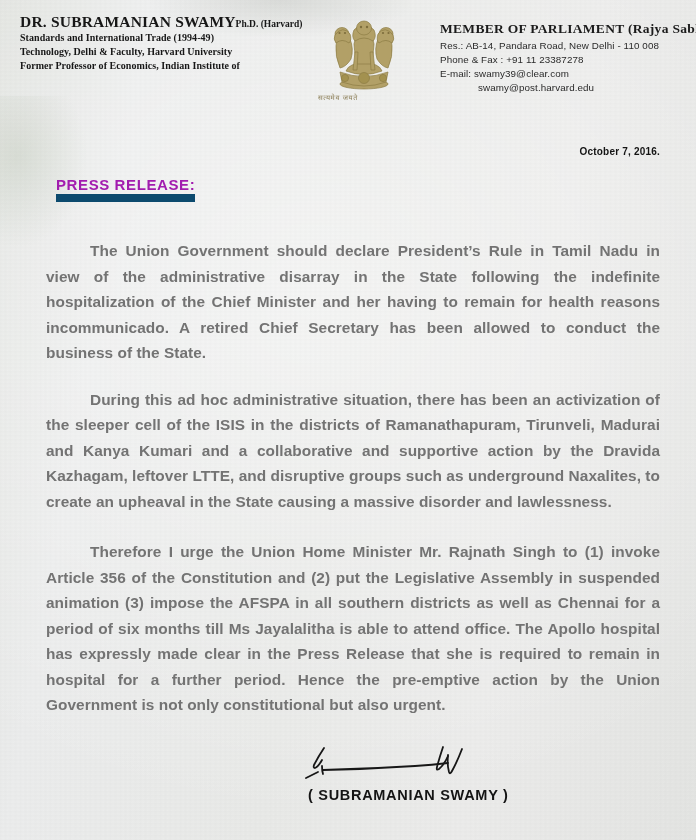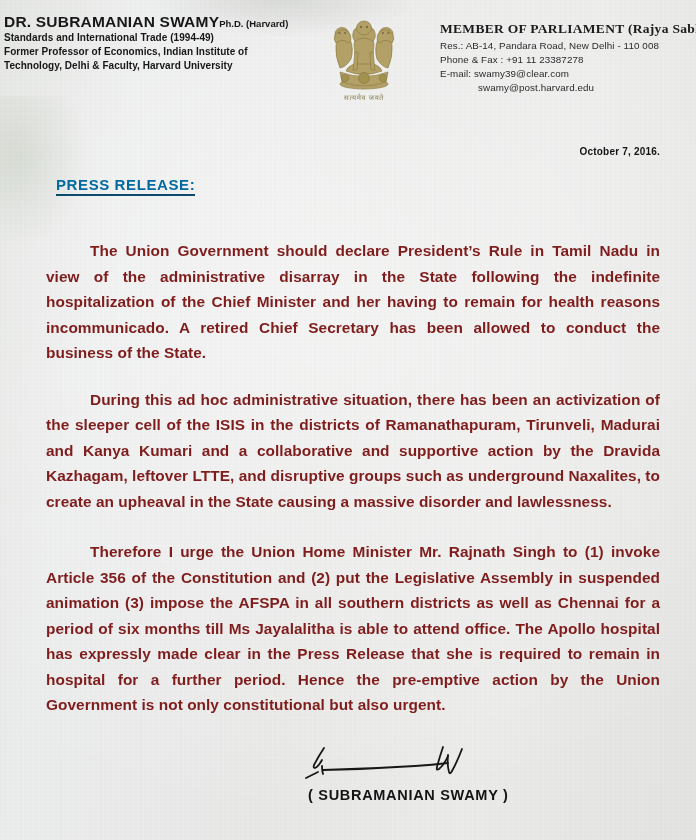--- a/index.html
+++ b/index.html
@@ -57,24 +57,24 @@
 
   
   .letterhead {
     position: absolute;
     top: 0; left: 0;
     width: 696px;
     height: 118px;
   }
   .lh-left {
     position: absolute;
-    left: 4px;
+    left: 20px;
     top: 14px;
     width: 300px;
-    font-family: Liberation Sans, sans-serif;
+    font-family: Liberation Serif, serif;
     color: #171717;
   }
   .lh-name {
     font-size: 15.5px;
     font-weight: bold;
     letter-spacing: 0.2px;
     line-height: 1.05;
     white-space: nowrap;
   }
   .lh-name .deg {
@@ -116,21 +116,20 @@
   }
   .lh-contact .indent { padding-left: 38px; display: block; }
 
   
   .emblem {
     position: absolute;
     left: 318px;
     top: 8px;
     width: 92px;
     height: 104px;
-    text-align: center;
   }
   .emblem svg { display: block; margin: 0 auto; }
   .emblem-motto {
     font-family: "DejaVu Sans", sans-serif;
     font-size: 7px;
     color: #8a7d55;
     letter-spacing: 0.6px;
     margin-top: 1px;
   }
 
@@ -149,37 +148,37 @@
   }
 
   
   .press-title {
     position: absolute;
     top: 176px;
     left: 56px;
     font-size: 15px;
     font-weight: bold;
     letter-spacing: 0.6px;
-    color: #0369a1;
-    border-bottom: 2px solid #0c4a6e;
+    color: #a21caf;
+    border-bottom: 8px solid #0c4a6e;
     padding-bottom: 1px;
     display: inline-block;
   }
 
   
   .body-text {
     position: absolute;
     top: 238px;
     left: 46px;
     width: 614px;
     font-size: 15.4px;
     font-weight: bold;
     line-height: 25.5px;
     letter-spacing: 0.05px;
-    color: #7f1d1d;
+    color: #737373;
     text-align: justify;
     text-justify: inter-word;
   }
   .body-text p {
     margin: 0 0 21px 0;
     text-indent: 44px;
   }
   .body-text p:last-child { margin-bottom: 0; margin-top: 25px; }
 
   
@@ -210,22 +209,22 @@
   <div class="smudge-left"></div>
   <div class="smudge-top"></div>
 
   <div class="letterhead">
 
     <div class="lh-left">
       <div class="lh-name">
         <span>DR. SUBRAMANIAN  SWAMY</span><span class="deg">Ph.D. (Harvard)</span>
       </div>
       <div class="lh-sub">Standards and International Trade (1994-49)</div>
+      <div class="lh-sub">Technology, Delhi &amp; Faculty, Harvard University</div>
       <div class="lh-sub">Former Professor of Economics, Indian Institute of</div>
-      <div class="lh-sub">Technology, Delhi &amp; Faculty, Harvard University</div>
     </div>
 
     <div class="emblem">
       <svg width="80" height="84" viewBox="0 0 80 84" aria-hidden="true">
         <g fill="#b2a067" stroke="#8d7c45" stroke-width="0.7">
 
           <ellipse cx="40" cy="76" rx="24" ry="5"></ellipse>
           <path d="M16 64 q24 9 48 0 l-2 10 q-22 8 -44 0 z"></path>
 
           <path d="M22 63 q18 7 36 0 q-3 -8 -18 -8 q-15 0 -18 8 z"></path>

